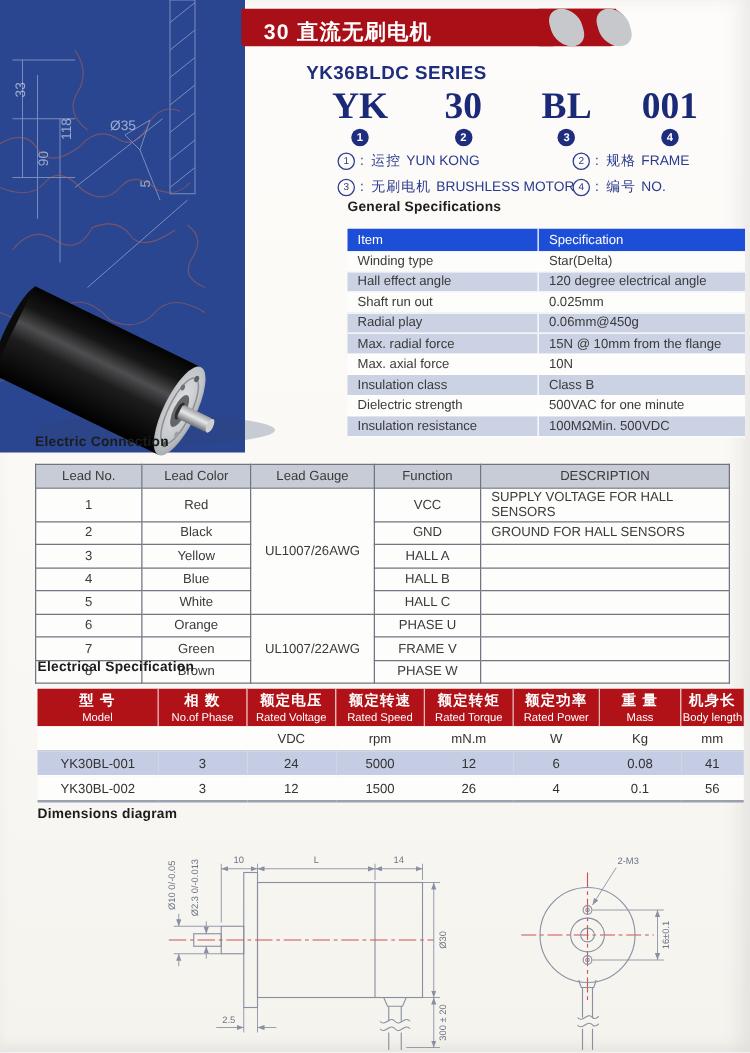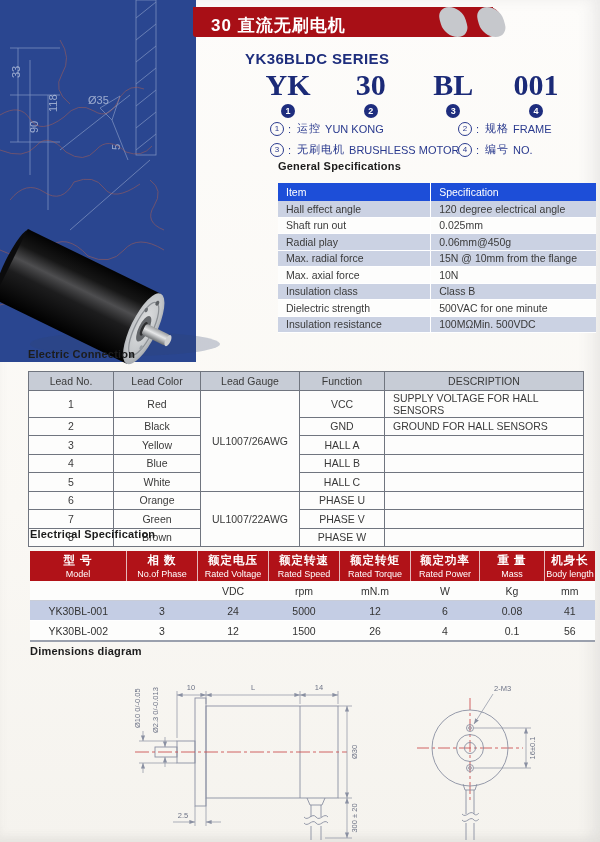--- a/index.html
+++ b/index.html
@@ -221,20 +221,24 @@
     </div>
   </div>
 
   <div class="h-sec" style="left:278px;top:160px;">General Specifications</div>
   <table class="gs-table">
     <tbody>
         <tr>
       <th>Item</th>
       <th class="c2">Specification</th>
     </tr>
+    <tr>
+          <td>Winding type</td>
+          <td class="c2">Star(Delta)</td>
+        </tr>
     <tr class="alt">
           <td>Hall effect angle</td>
           <td class="c2">120 degree electrical angle</td>
         </tr>
     <tr>
           <td>Shaft run out</td>
           <td class="c2">0.025mm</td>
         </tr>
     <tr class="alt">
           <td>Radial play</td>
@@ -307,21 +311,21 @@
     <tr>
       <td>6</td>
       <td>Orange</td>
       <td rowspan="3">UL1007/22AWG</td>
       <td>PHASE U</td>
       <td class="desc"></td>
     </tr>
     <tr>
       <td>7</td>
       <td>Green</td>
-      <td>PHASE V</td>
+      <td>FRAME V</td>
       <td class="desc"></td>
     </tr>
     <tr>
       <td>8</td>
       <td>Brown</td>
       <td>PHASE W</td>
       <td class="desc"></td>
     </tr>
   </tbody>
     </table>

